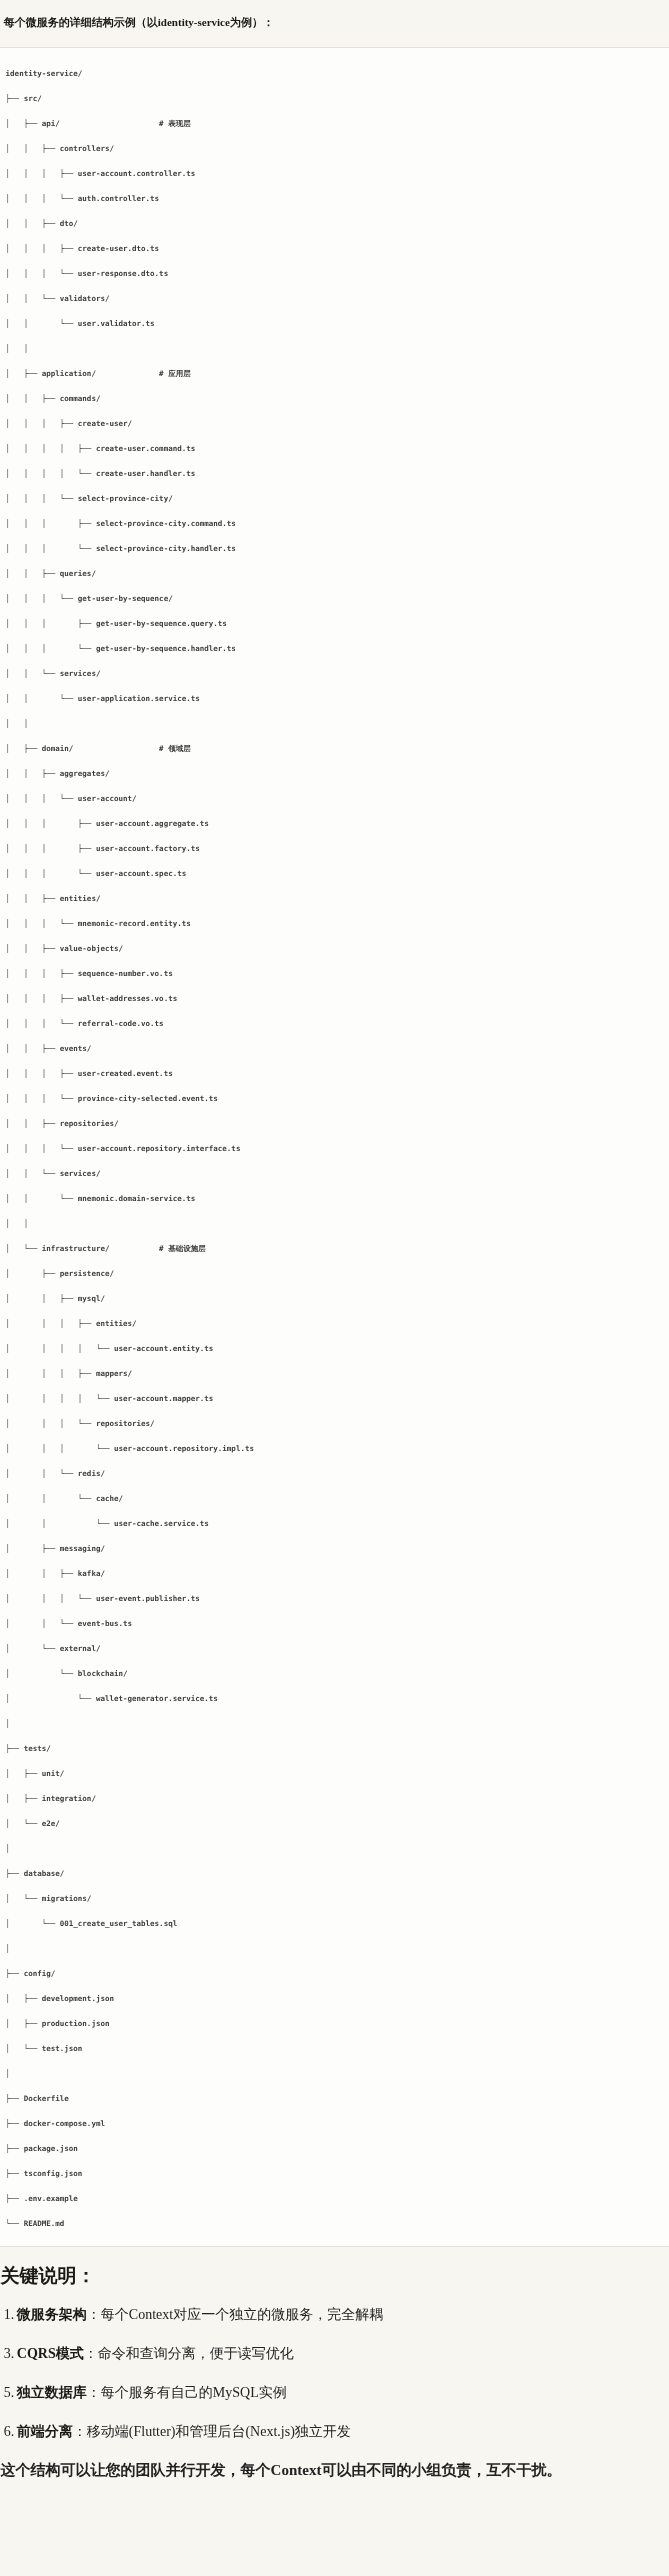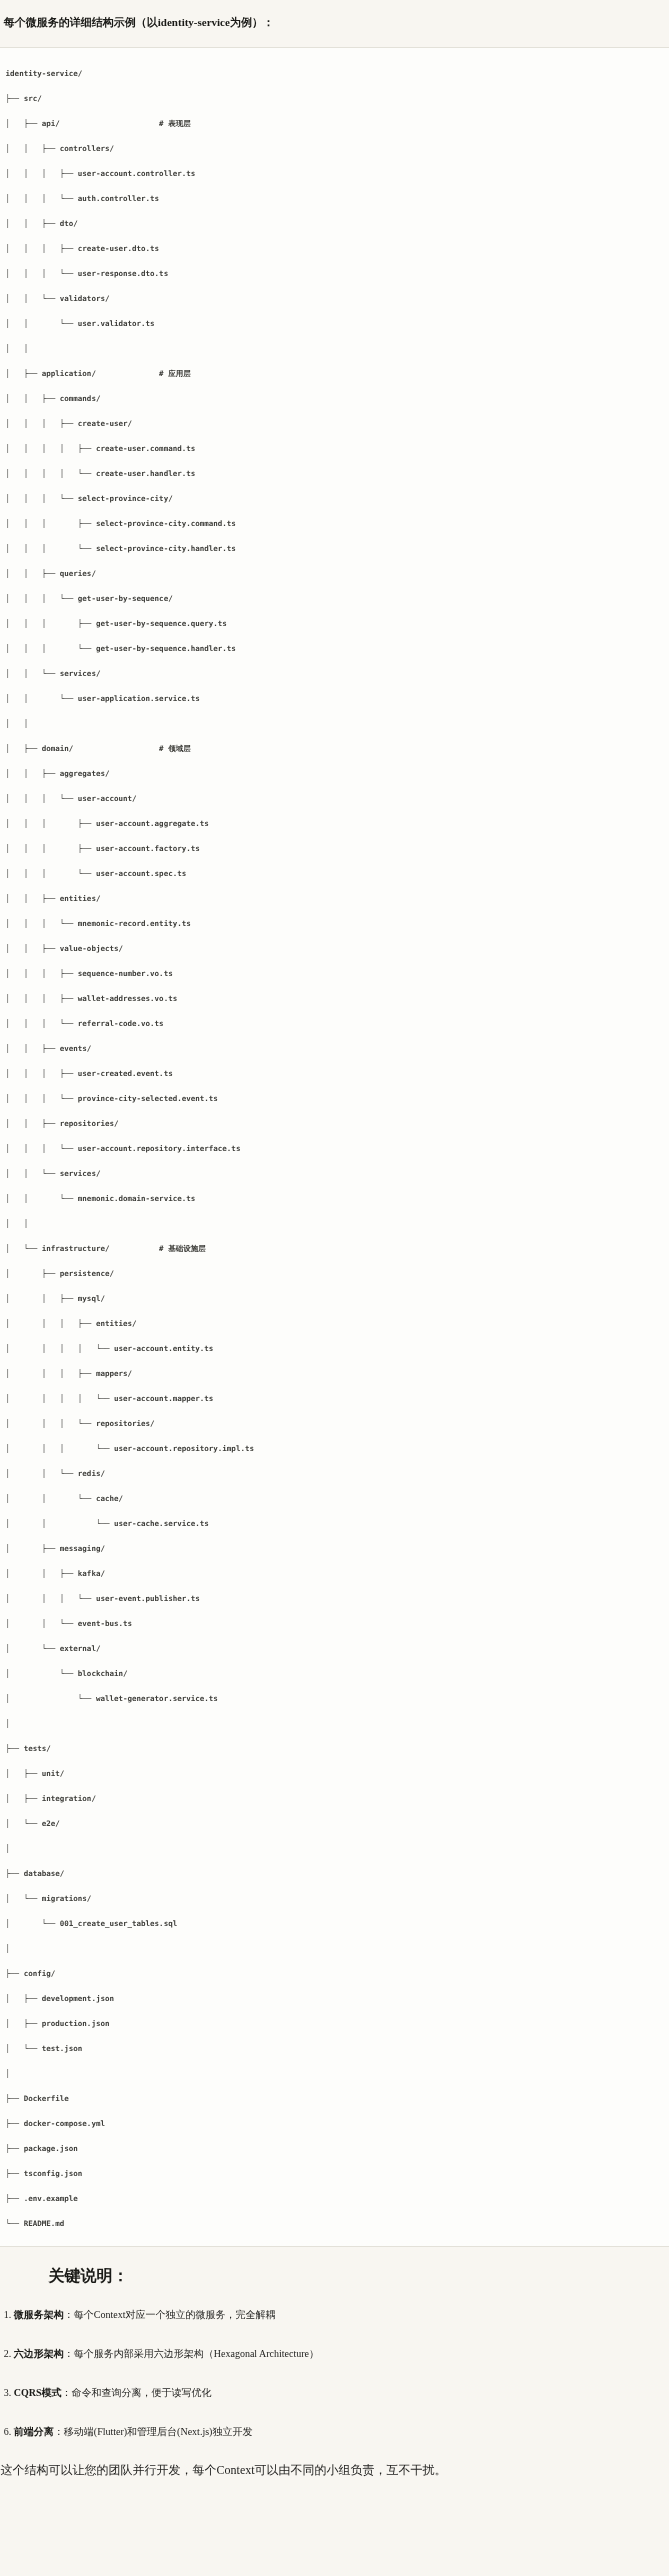--- a/index.html
+++ b/index.html
@@ -38,45 +38,45 @@
     margin: 0;
     font-family: "DejaVu Sans Mono", monospace;
     font-size: 7.5px;
     line-height: 25px;
     color: var(--tree-text);
     white-space: pre;
     font-weight: bold;
   }
   .notes-heading {
     margin: 17.5px 0 0 0.6px;
-    font-size: 16px;
+    font-size: 19px;
     line-height: 21px;
     font-weight: 700;
     color: var(--heading-text);
-    padding-left: 48px;
   }
   .notes-list {
     list-style: none;
     margin: 20px 0 0 0;
     padding: 0 0 0 3.8px;
   }
   .note-item {
-    font-size: 10px;
+    font-size: 14px;
     line-height: 17px;
     margin-bottom: 22px;
     color: var(--body-text);
   }
   .note-item:last-child { margin-bottom: 8px; }
   .note-item .num { margin-right: 2.5px; }
   .note-item .lbl { font-weight: 700; color: var(--heading-text); }
   .footer-note {
     margin: 22.5px 0 0 0.6px;
-    font-size: 12px;
+    font-size: 15px;
     line-height: 17px;
     color: var(--body-text);
+    font-weight: bold;
   }
 </style>
 </head>
 <body>
 
 <div class="page">
   <h3 class="title">每个微服务的详细结构示例（以identity-service为例）：</h3>
 
   <div class="codeblock">
     <pre class="tree">identity-service/
@@ -165,20 +165,20 @@
 ├── package.json
 ├── tsconfig.json
 ├── .env.example
 └── README.md</pre>
   </div>
 
   <h3 class="notes-heading">关键说明：</h3>
 
   <ol class="notes-list">
       <li class="note-item"><span class="num">1.</span><strong class="lbl">微服务架构</strong><span class="txt">：每个Context对应一个独立的微服务，完全解耦</span></li>
-      <li class="note-item"><span class="num">2.</span><strong class="lbl">六边形架构</strong><span class="txt">：每个服务内部采用六边形架构（Hexagonal Architecture）</span></li>
       <li class="note-item"><span class="num">3.</span><strong class="lbl">CQRS模式</strong><span class="txt">：命令和查询分离，便于读写优化</span></li>
+      <li class="note-item"><span class="num">5.</span><strong class="lbl">独立数据库</strong><span class="txt">：每个服务有自己的MySQL实例</span></li>
       <li class="note-item"><span class="num">6.</span><strong class="lbl">前端分离</strong><span class="txt">：移动端(Flutter)和管理后台(Next.js)独立开发</span></li>
     </ol>
 
   <p class="footer-note">这个结构可以让您的团队并行开发，每个Context可以由不同的小组负责，互不干扰。</p>
 </div>
 
 
 </body></html>

